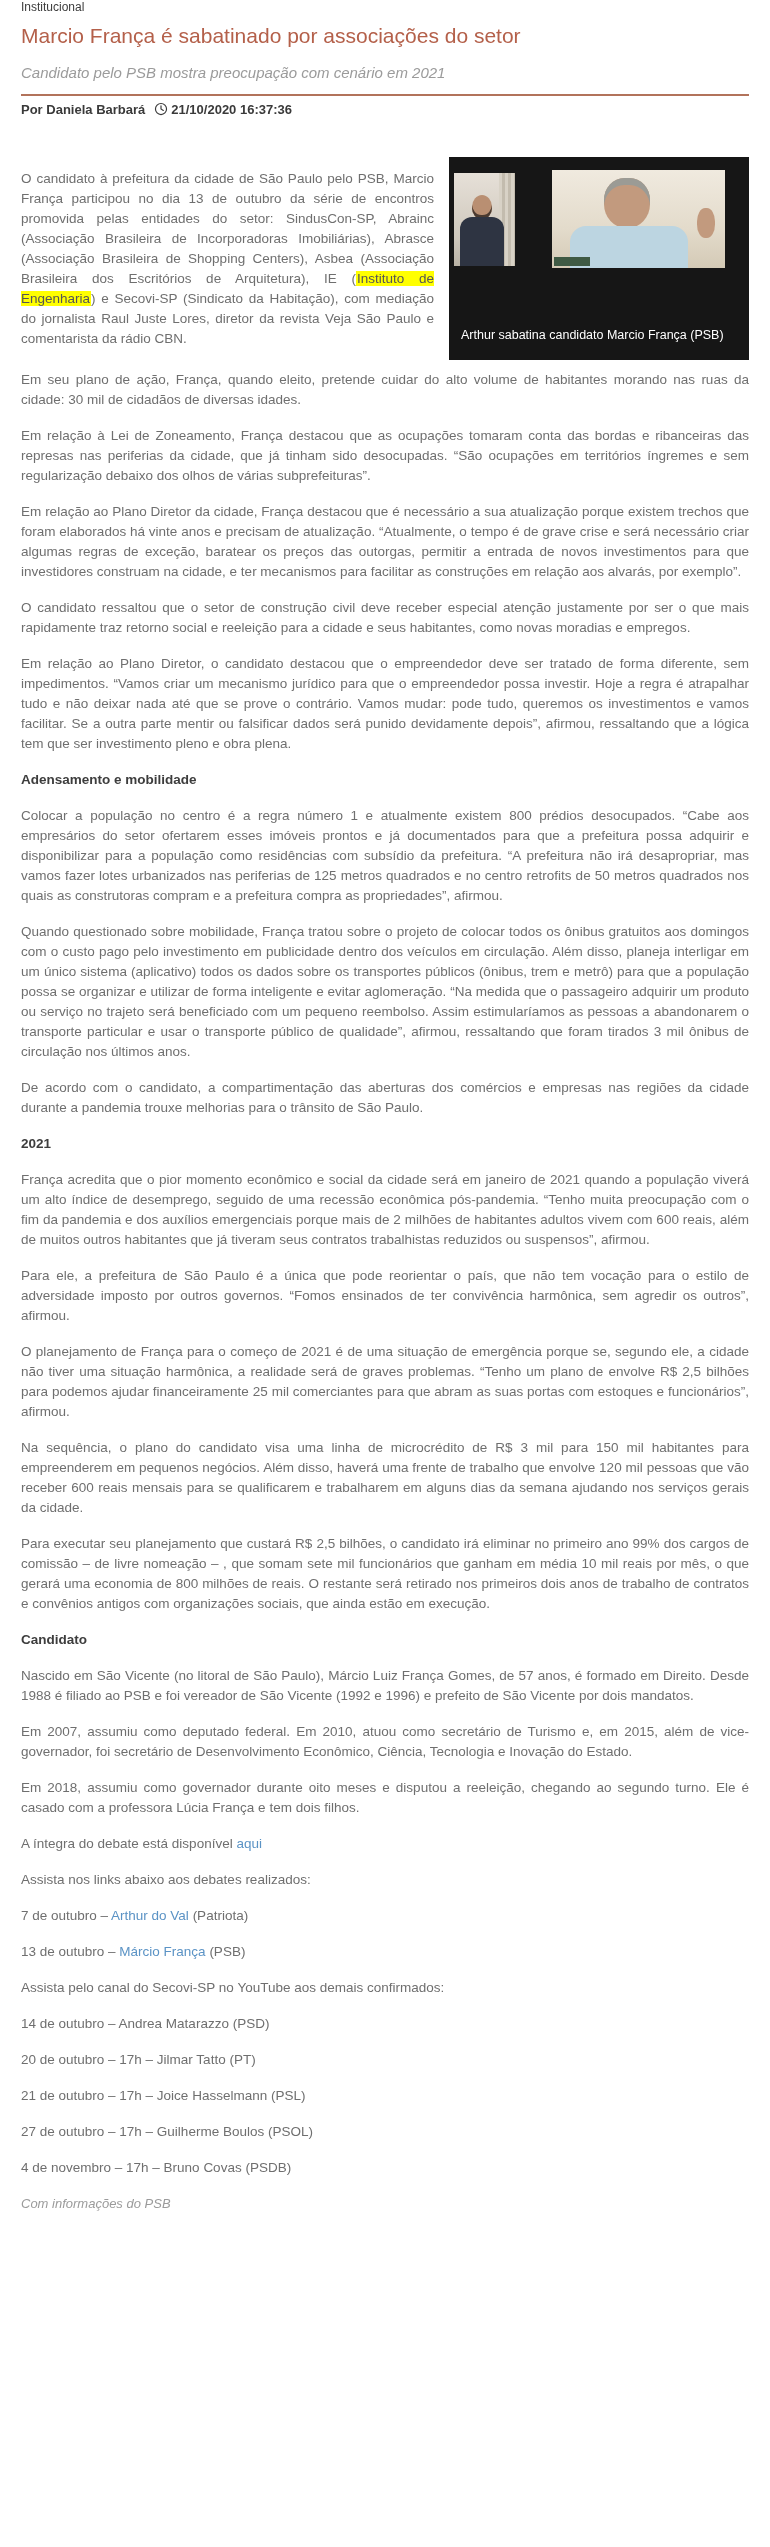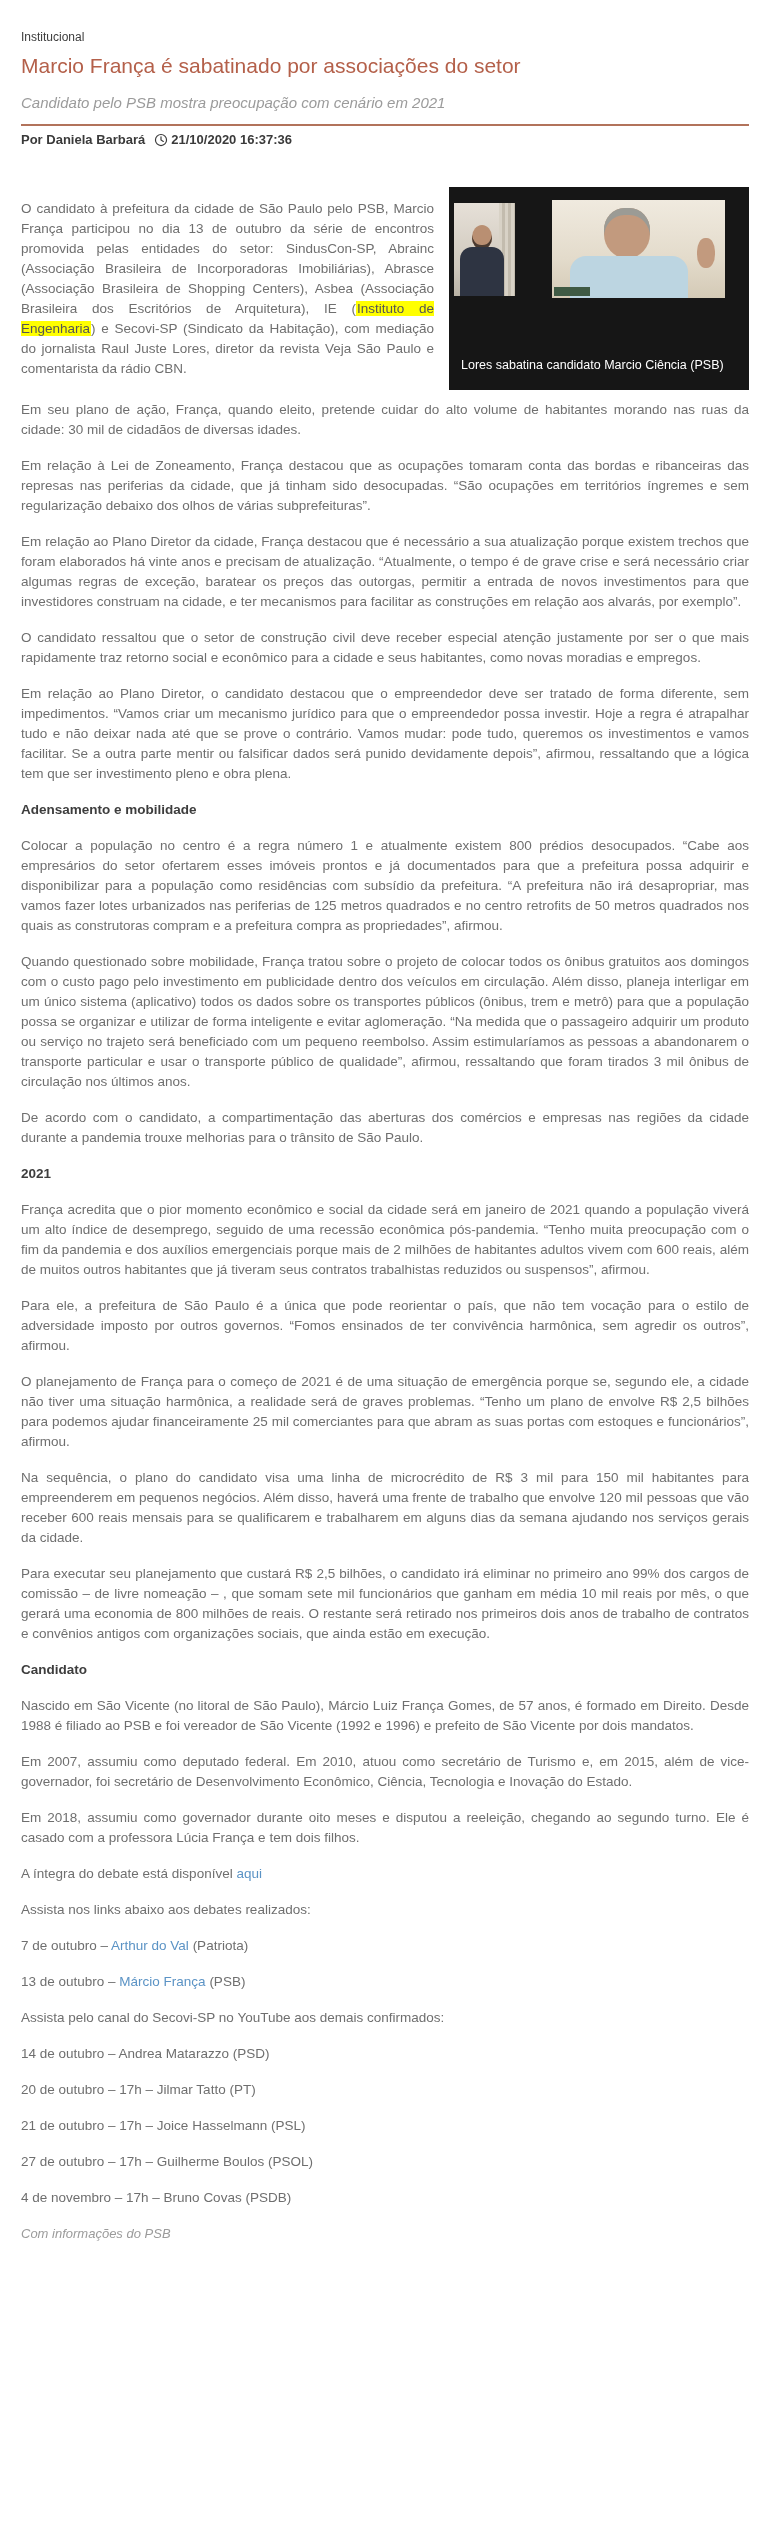--- a/index.html
+++ b/index.html
@@ -6,21 +6,21 @@
     margin: 0;
     padding: 0;
     background: #ffffff;
     font-family: "Liberation Sans", "DejaVu Sans", sans-serif;
   }
   body {
     width: 770px;
     height: 2547px;
     overflow: hidden;
   }
-  .page { padding: 30px 21px 0 21px; }
+  .page { padding: 0 21px 0 21px; }
 
   
   .category {
     font-size: 12px;
     color: #3d3d3d;
   }
   .title {
     font-size: 21px;
     font-weight: 400;
     color: #b4604a;
@@ -33,21 +33,21 @@
     color: #9b9b9b;
     margin: 15px 0 13px 0;
   }
   .rule {
     border: none;
     border-top: 2px solid #b2735b;
     margin: 0;
   }
   .byline {
     display: flex;
-    align-items: flex-end;
+    align-items: flex-start;
     font-size: 13px;
     font-weight: bold;
     color: #3a3a3a;
     padding: 6px 0;
   }
   .byline .clock { margin: 0 3px 0 9px; display: inline-flex; }
 
   
   .article {
     margin-top: 46px;
@@ -178,29 +178,29 @@
           <div class="head"></div>
           <div class="shirt"></div>
         </div>
         <div class="webcam right">
           <div class="head"></div>
           <div class="shirt"></div>
           <div class="hand"></div>
           <div class="name-tag"></div>
         </div>
       </div>
-      <figcaption>Lores sabatina candidato Marcio Ciência (PSB)</figcaption>
+      <figcaption>Arthur sabatina candidato Marcio França (PSB)</figcaption>
     </figure>
 
     <p><span>O candidato à prefeitura da cidade de São Paulo pelo PSB, Marcio França participou no dia 13 de outubro da série de encontros promovida pelas entidades do setor: SindusCon-SP, Abrainc (Associação Brasileira de Incorporadoras Imobiliárias), Abrasce (Associação Brasileira de Shopping Centers), Asbea (Associação Brasileira dos Escritórios de Arquitetura), IE (</span><mark class="hl">Instituto de Engenharia</mark><span>) e Secovi-SP (Sindicato da Habitação), com mediação do jornalista Raul Juste Lores, diretor da revista Veja São Paulo e comentarista da rádio CBN.</span></p>
 
     <p class="after-figure">Em seu plano de ação, França, quando eleito, pretende cuidar do alto volume de habitantes morando nas ruas da cidade: 30 mil de cidadãos de diversas idades.</p>
     <p>Em relação à Lei de Zoneamento, França destacou que as ocupações tomaram conta das bordas e ribanceiras das represas nas periferias da cidade, que já tinham sido desocupadas. “São ocupações em territórios íngremes e sem regularização debaixo dos olhos de várias subprefeituras”.</p>
     <p>Em relação ao Plano Diretor da cidade, França destacou que é necessário a sua atualização porque existem trechos que foram elaborados há vinte anos e precisam de atualização. “Atualmente, o tempo é de grave crise e será necessário criar algumas regras de exceção, baratear os preços das outorgas, permitir a entrada de novos investimentos para que investidores construam na cidade, e ter mecanismos para facilitar as construções em relação aos alvarás, por exemplo”.</p>
-    <p>O candidato ressaltou que o setor de construção civil deve receber especial atenção justamente por ser o que mais rapidamente traz retorno social e econômico para a cidade e seus habitantes, como novas moradias e empregos.</p>
+    <p>O candidato ressaltou que o setor de construção civil deve receber especial atenção justamente por ser o que mais rapidamente traz retorno social e reeleição para a cidade e seus habitantes, como novas moradias e empregos.</p>
     <p>Em relação ao Plano Diretor, o candidato destacou que o empreendedor deve ser tratado de forma diferente, sem impedimentos. “Vamos criar um mecanismo jurídico para que o empreendedor possa investir. Hoje a regra é atrapalhar tudo e não deixar nada até que se prove o contrário. Vamos mudar: pode tudo, queremos os investimentos e vamos facilitar. Se a outra parte mentir ou falsificar dados será punido devidamente depois”, afirmou, ressaltando que a lógica tem que ser investimento pleno e obra plena.</p>
 
     <p class="heading">Adensamento e mobilidade</p>
 
     <p>Colocar a população no centro é a regra número 1 e atualmente existem 800 prédios desocupados. “Cabe aos empresários do setor ofertarem esses imóveis prontos e já documentados para que a prefeitura possa adquirir e disponibilizar para a população como residências com subsídio da prefeitura. “A prefeitura não irá desapropriar, mas vamos fazer lotes urbanizados nas periferias de 125 metros quadrados e no centro retrofits de 50 metros quadrados nos quais as construtoras compram e a prefeitura compra as propriedades”, afirmou.</p>
     <p>Quando questionado sobre mobilidade, França tratou sobre o projeto de colocar todos os ônibus gratuitos aos domingos com o custo pago pelo investimento em publicidade dentro dos veículos em circulação. Além disso, planeja interligar em um único sistema (aplicativo) todos os dados sobre os transportes públicos (ônibus, trem e metrô) para que a população possa se organizar e utilizar de forma inteligente e evitar aglomeração. “Na medida que o passageiro adquirir um produto ou serviço no trajeto será beneficiado com um pequeno reembolso. Assim estimularíamos as pessoas a abandonarem o transporte particular e usar o transporte público de qualidade”, afirmou, ressaltando que foram tirados 3 mil ônibus de circulação nos últimos anos.</p>
     <p>De acordo com o candidato, a compartimentação das aberturas dos comércios e empresas nas regiões da cidade durante a pandemia trouxe melhorias para o trânsito de São Paulo.</p>
 
     <p class="heading">2021</p>
 

